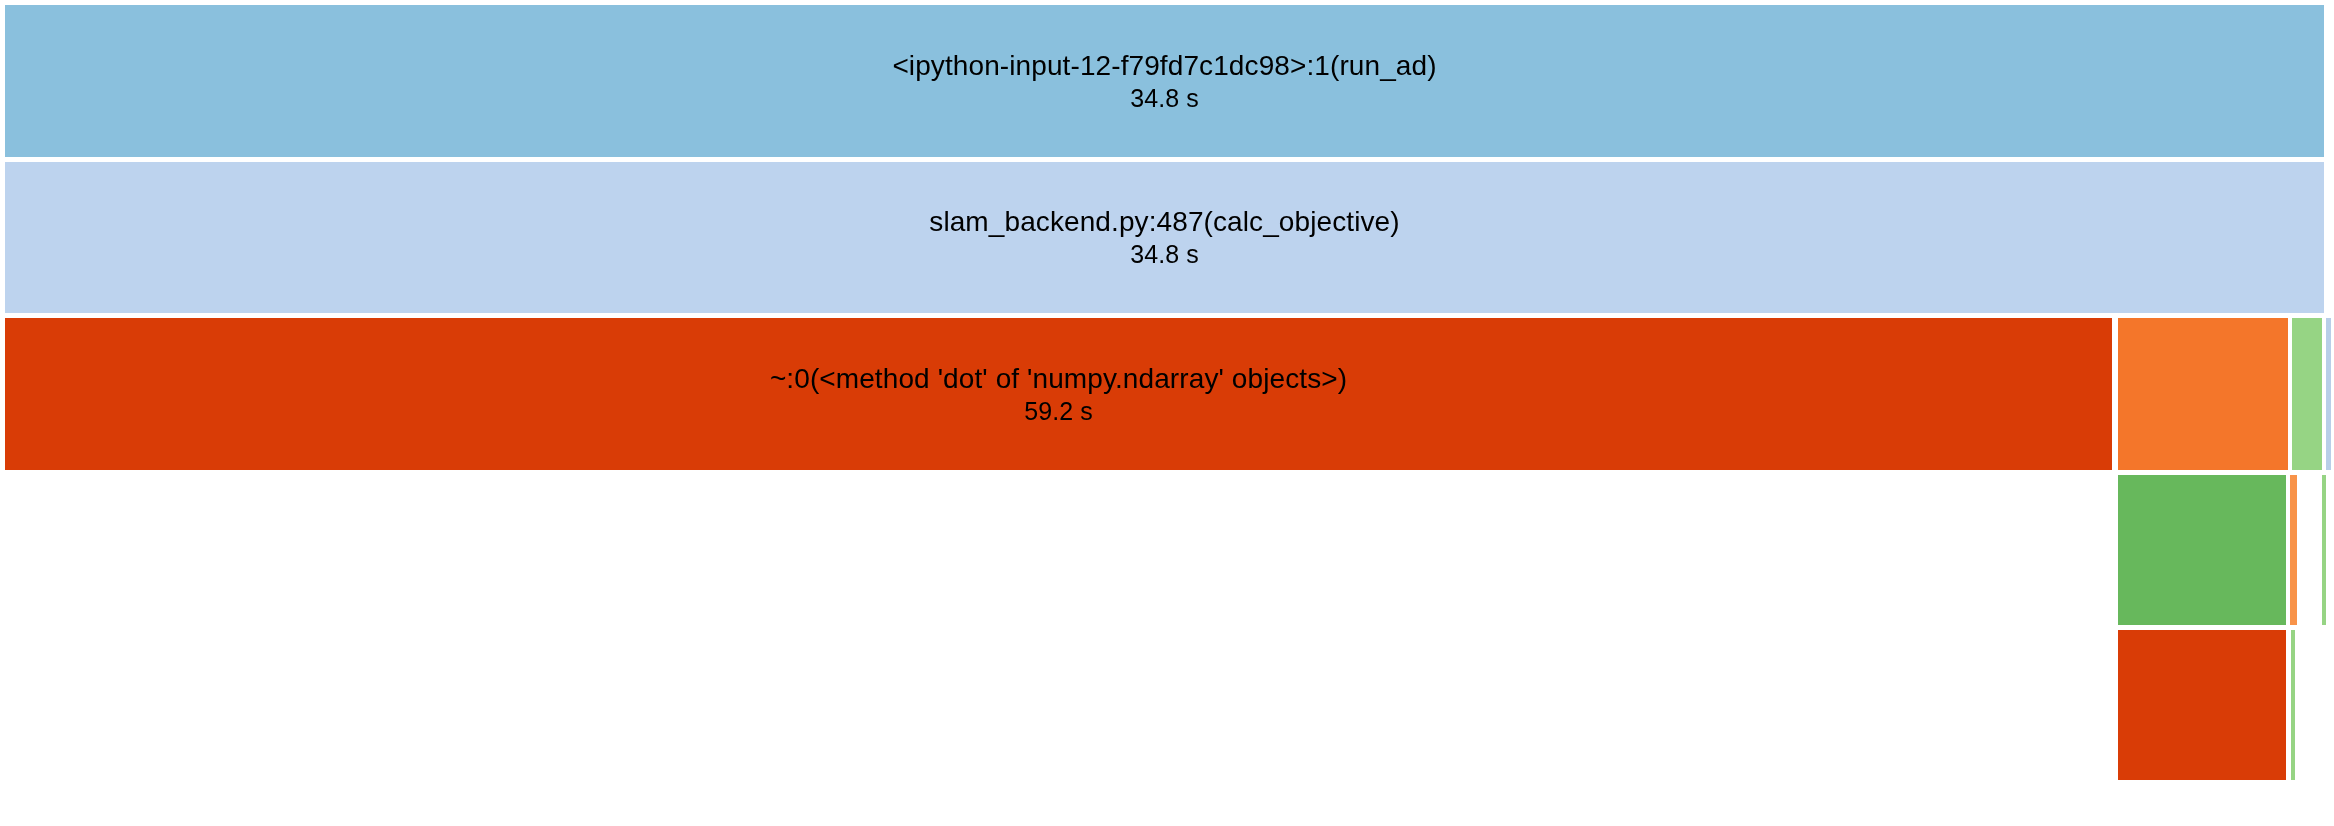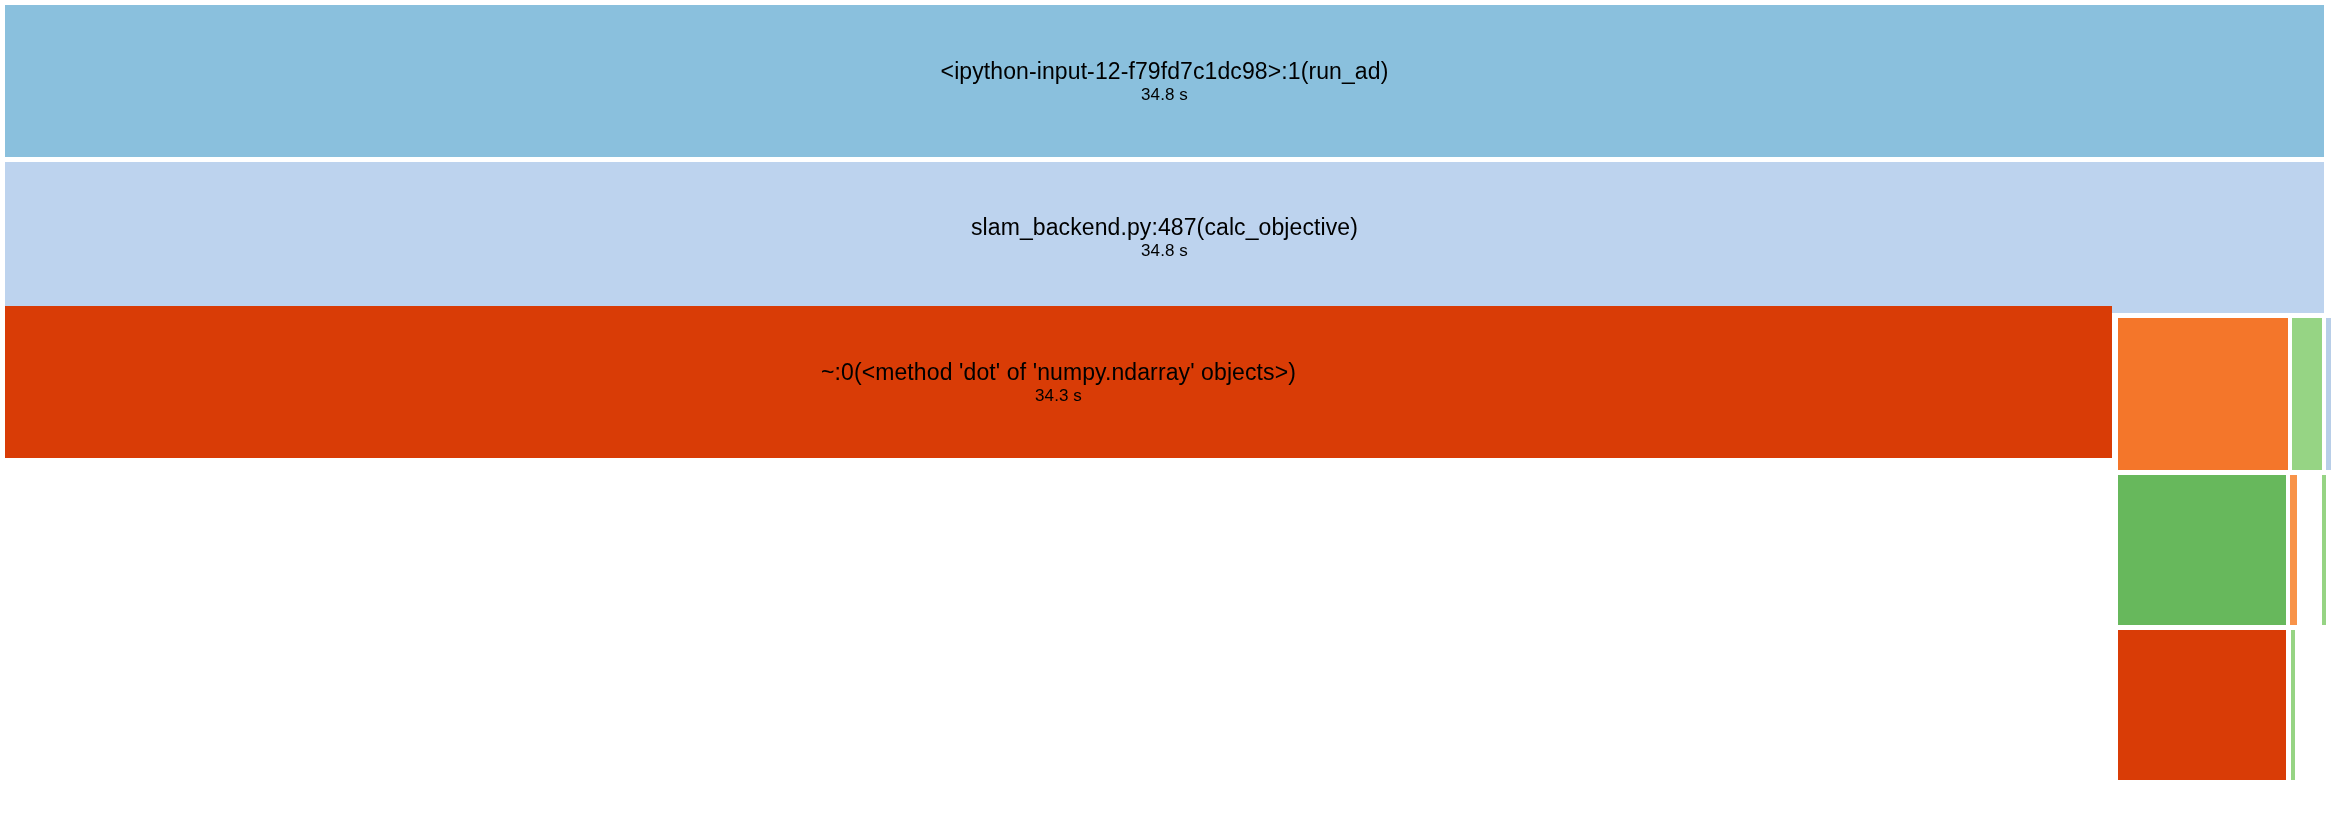--- a/index.html
+++ b/index.html
@@ -31,45 +31,45 @@
     justify-content: center;
     text-align: center;
     color: #000000;
     line-height: 1.22;
     white-space: nowrap;
     cursor: pointer;
   }
 
   .frame .fn-name {
     display: block;
-    font-size: 23px;
+    font-size: 28px;
     letter-spacing: 0.1px;
   }
 
   .frame .fn-time {
     display: block;
-    font-size: 17px;
+    font-size: 25px;
     letter-spacing: 0.1px;
   }
 </style>
 </head>
 <body>
 
 <div id="flamegraph" style="width: 2334px; height: 826px; background: rgb(255, 255, 255);">
     <div class="frame" style="left: 5px; top: 5px; width: 2319px; height: 152px; background: rgb(138, 192, 221);">
       <span class="fn-name">&lt;ipython-input-12-f79fd7c1dc98&gt;:1(run_ad)</span>
       <span class="fn-time">34.8 s</span>
     </div>
     <div class="frame" style="left: 5px; top: 162px; width: 2319px; height: 151px; background: rgb(189, 211, 238); align-items: center;">
       <span class="fn-name">slam_backend.py:487(calc_objective)</span>
       <span class="fn-time">34.8 s</span>
     </div>
-    <div class="frame" style="left: 5px; top: 306px; width: 2107px; height: 152px; background: rgb(217, 60, 6);">
+    <div class="frame" style="left: 5px; top: 318px; width: 2107px; height: 152px; background: rgb(217, 60, 6);">
       <span class="fn-name">~:0(&lt;method 'dot' of 'numpy.ndarray' objects&gt;)</span>
-      <span class="fn-time">34.3 s</span>
+      <span class="fn-time">59.2 s</span>
     </div>
     <div class="frame no-label" style="left: 2118px; top: 318px; width: 170px; height: 152px; background: rgb(244, 118, 42);"></div>
     <div class="frame no-label" style="left: 2292px; top: 318px; width: 30px; height: 152px; background: rgb(150, 212, 132);"></div>
     <div class="frame no-label" style="left: 2326px; top: 318px; width: 5px; height: 152px; background: rgb(184, 206, 232);"></div>
     <div class="frame no-label" style="left: 2118px; top: 475px; width: 168px; height: 150px; background: rgb(103, 184, 92);"></div>
     <div class="frame no-label" style="left: 2290px; top: 475px; width: 7px; height: 150px; background: rgb(248, 147, 73);"></div>
     <div class="frame no-label" style="left: 2322px; top: 475px; width: 4px; height: 150px; background: rgb(150, 212, 132);"></div>
     <div class="frame no-label" style="left: 2118px; top: 630px; width: 168px; height: 150px; background: rgb(217, 60, 6);"></div>
     <div class="frame no-label" style="left: 2291px; top: 630px; width: 4px; height: 150px; background: rgb(150, 212, 132);"></div>
   </div>

